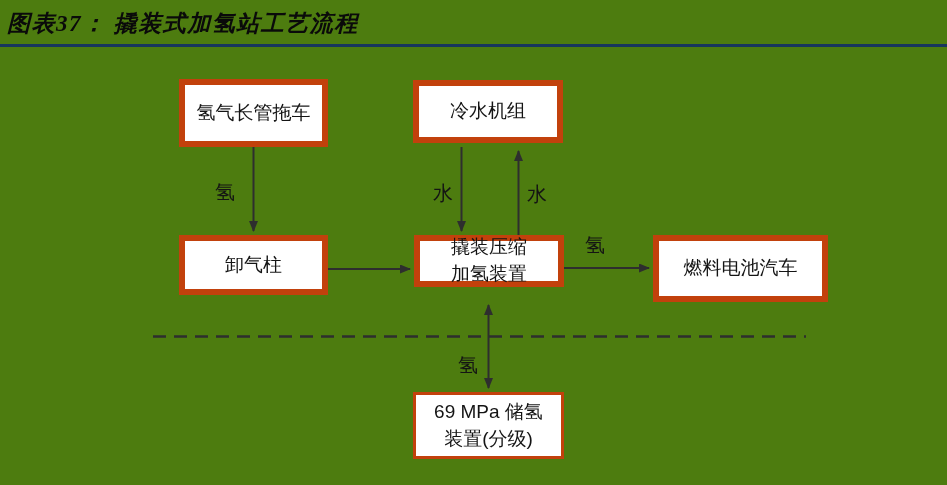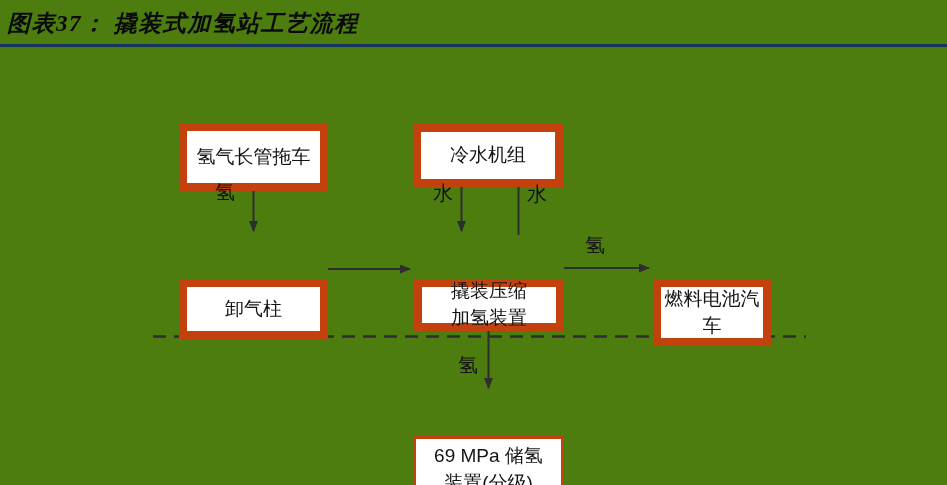--- a/index.html
+++ b/index.html
@@ -15,24 +15,24 @@
   }
   .title-rule {
     position: absolute; left: 0; top: 44px; width: 947px; height: 3px;
     background: #17365d;
   }
 
   .diagram-svg { position: absolute; left: 0; top: 0; }
 
   .node {
     position: absolute; box-sizing: border-box;
-    border: 8px solid #c2410c; background: #ffffff;
+    border: 6px solid #c2410c; background: #ffffff;
     display: flex; align-items: center; justify-content: center;
     text-align: center; font-size: 19px; color: #141414;
-    line-height: 1.4; white-space: pre-line; margin-top: 44px;
+    line-height: 1.4; white-space: pre-line;
   }
   .node.thick { border-width: 3px; }
 
   .edge-label {
     position: absolute; font-size: 20px; color: #141414;
     white-space: pre-line; line-height: 1.4;
   }
   .annotation {
     position: absolute; font-size: 19px; color: #141414;
     white-space: pre-line; line-height: 1.45; text-align: left;
@@ -71,21 +71,21 @@
 
   <div class="node" style="left:179px; top:79px; width:149px; height:68px;">氢气长管拖车</div>
 
   <div class="node" style="left:413px; top:80px; width:150px; height:63px;">冷水机组</div>
 
   <div class="node" style="left:179px; top:235px; width:149px; height:60px;">卸气柱</div>
 
   <div class="node" style="left:414px; top:235px; width:150px; height:52px;">撬装压缩
 加氢装置</div>
 
-  <div class="node" style="left:653px; top:235px; width:118px; height:67px;">燃料电池汽车</div>
+  <div class="node" style="left:653px; top:235px; width:175px; height:67px;">燃料电池汽车</div>
 
   <div class="node thick" style="left:413px; top:392px; width:151px; height:67px;">69 MPa 储氢
 装置(分级)</div>
 
   <div class="edge-label" style="left:215px; top:178px;">氢</div>
 
   <div class="edge-label" style="left:433px; top:179px;">水</div>
 
   <div class="edge-label" style="left:527px; top:180px;">水</div>
 

